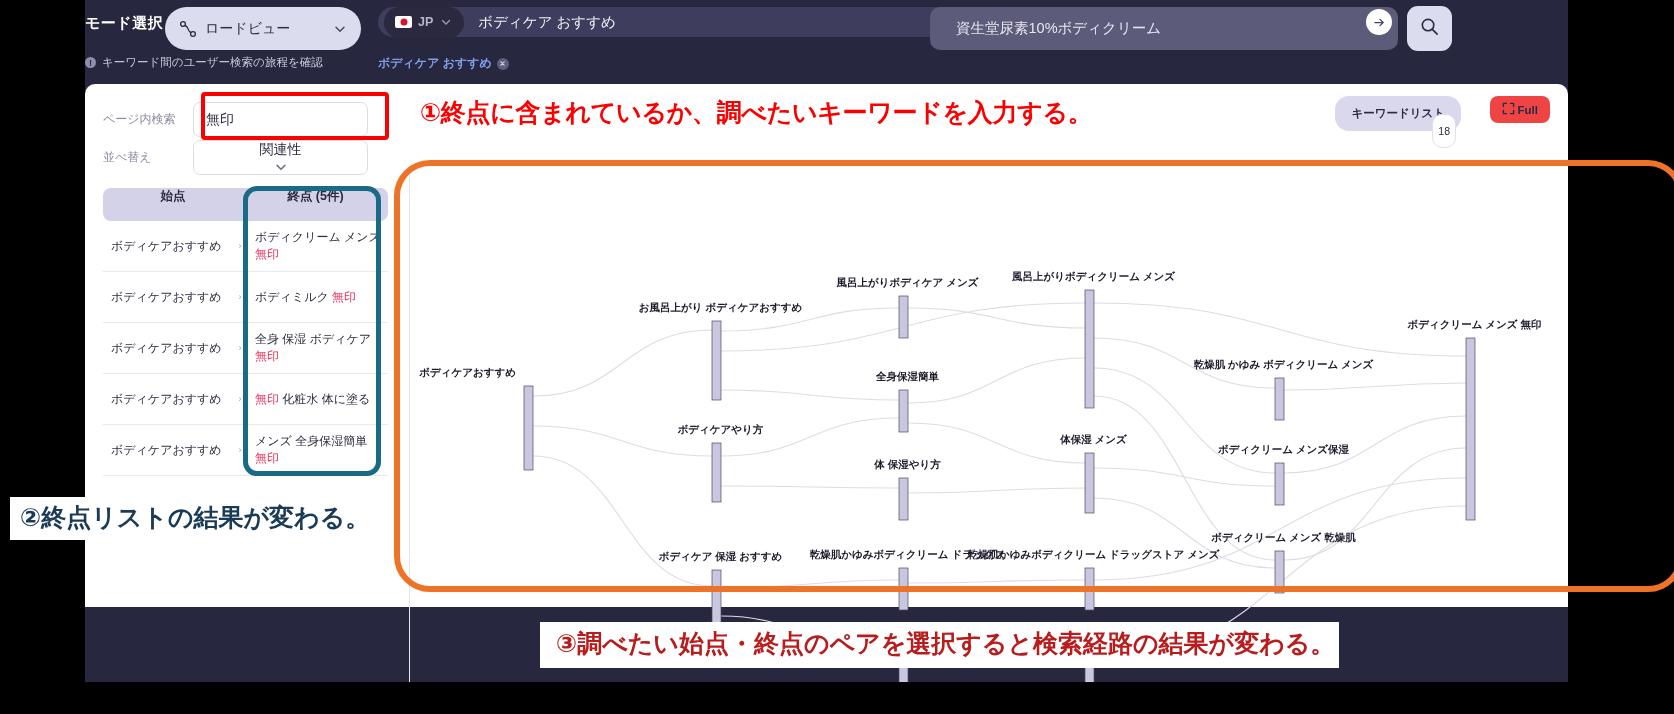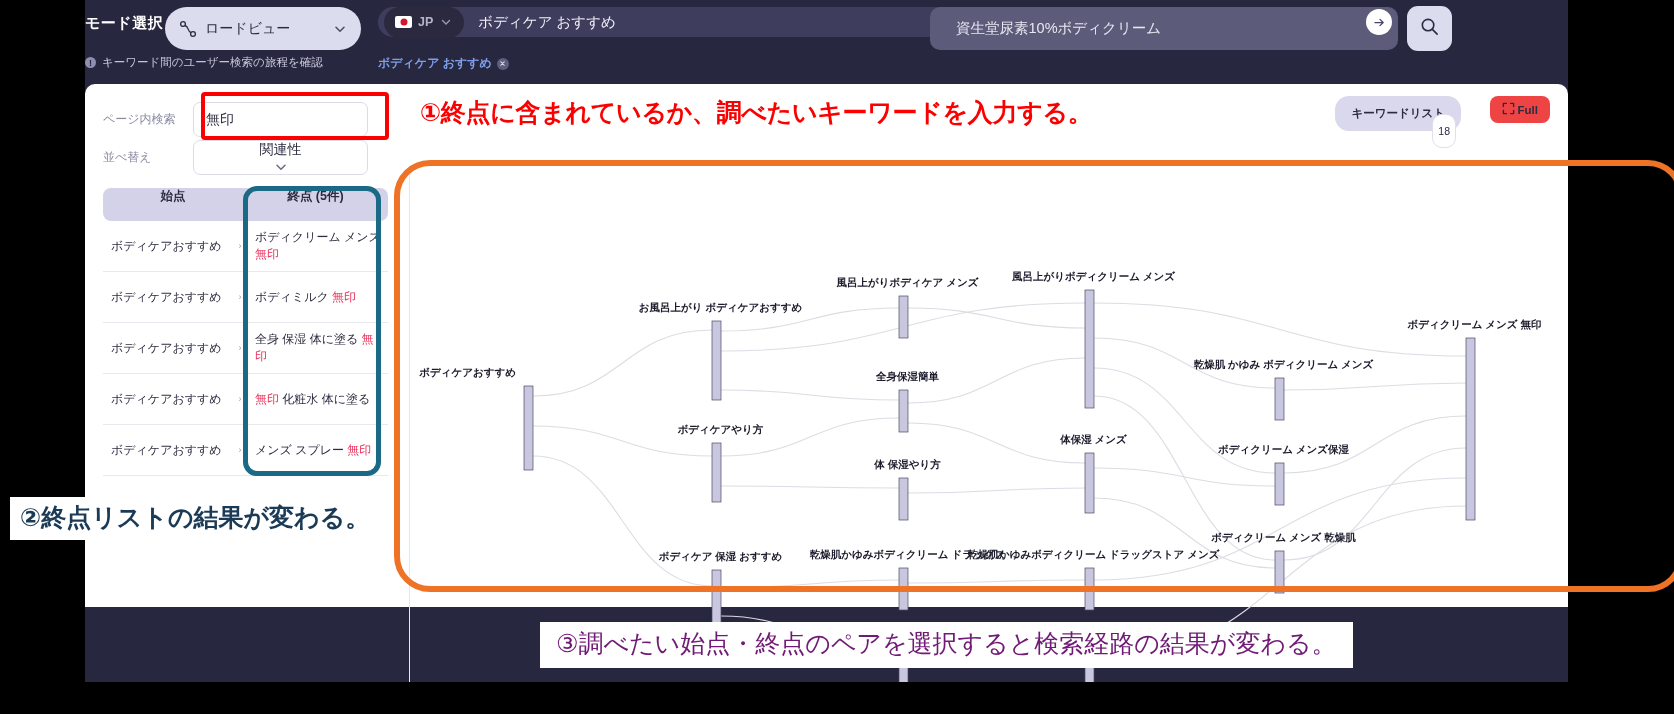--- a/index.html
+++ b/index.html
@@ -154,22 +154,22 @@
   }
   .ann2{
     position:absolute;left:10px;top:497px;background:#ffffff;padding:4px 10px 6px 10px;
     font-size:25px;font-weight:700;color:#1a3a56;white-space:nowrap;z-index:22;
   }
   .ann-orange-box{
     position:absolute;left:394px;top:160px;width:1290px;height:432px;
     border:6px solid #ee7326;border-radius:36px;box-sizing:border-box;z-index:20;
   }
   .ann3{
-    position:absolute;left:540px;top:622px;background:#ffffff;padding:5px 16px 8px 16px;
-    font-size:25px;font-weight:400;color:#701a75;white-space:nowrap;z-index:22;
+    position:absolute;left:540px;top:622px;background:#ffffff;padding:5px 4px 8px 16px;
+    font-size:25px;font-weight:700;color:#b91c1c;white-space:nowrap;z-index:22;
   }
 </style>
 </head>
 <body>
 
 <div id="app">
 
   <div id="topbar">
 
     <div class="mode-label">モード選択</div>
@@ -272,31 +272,31 @@
             <div class="td2"><span>ボディクリーム メンズ </span><span class="hl">無印</span></div>
           </div>
           <div class="trow">
             <div class="td1">ボディケアおすすめ</div>
             <div class="td-mid">›</div>
             <div class="td2"><span>ボディミルク </span><span class="hl">無印</span></div>
           </div>
           <div class="trow">
             <div class="td1">ボディケアおすすめ</div>
             <div class="td-mid">›</div>
-            <div class="td2"><span>全身 保湿 体に塗る </span><span class="hl">無印</span></div>
+            <div class="td2"><span>全身 保湿 ボディケア </span><span class="hl">無印</span></div>
           </div>
           <div class="trow">
             <div class="td1">ボディケアおすすめ</div>
             <div class="td-mid">›</div>
             <div class="td2"><span class="hl">無印</span><span> 化粧水 体に塗る</span></div>
           </div>
           <div class="trow">
             <div class="td1">ボディケアおすすめ</div>
             <div class="td-mid">›</div>
-            <div class="td2"><span>メンズ スプレー </span><span class="hl">無印</span></div>
+            <div class="td2"><span>メンズ 全身保湿簡単 </span><span class="hl">無印</span></div>
           </div>
         </div>
     </div>
 
     <div class="vdiv"></div>
 
     <div class="kwbadge">18</div>
     <div class="kwbtn">
       <span>キーワードリスト</span>
     </div>

